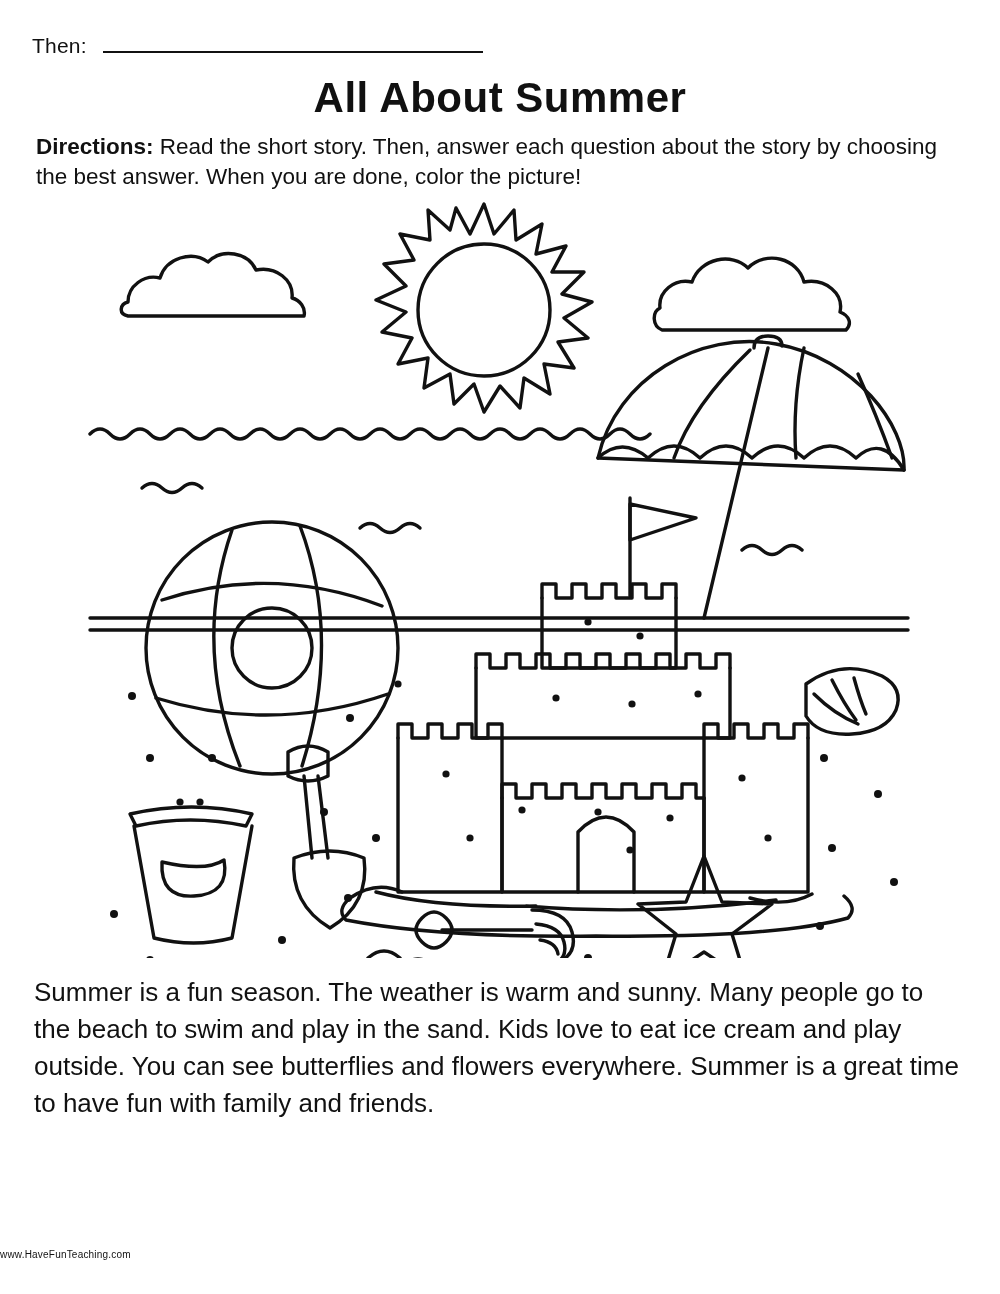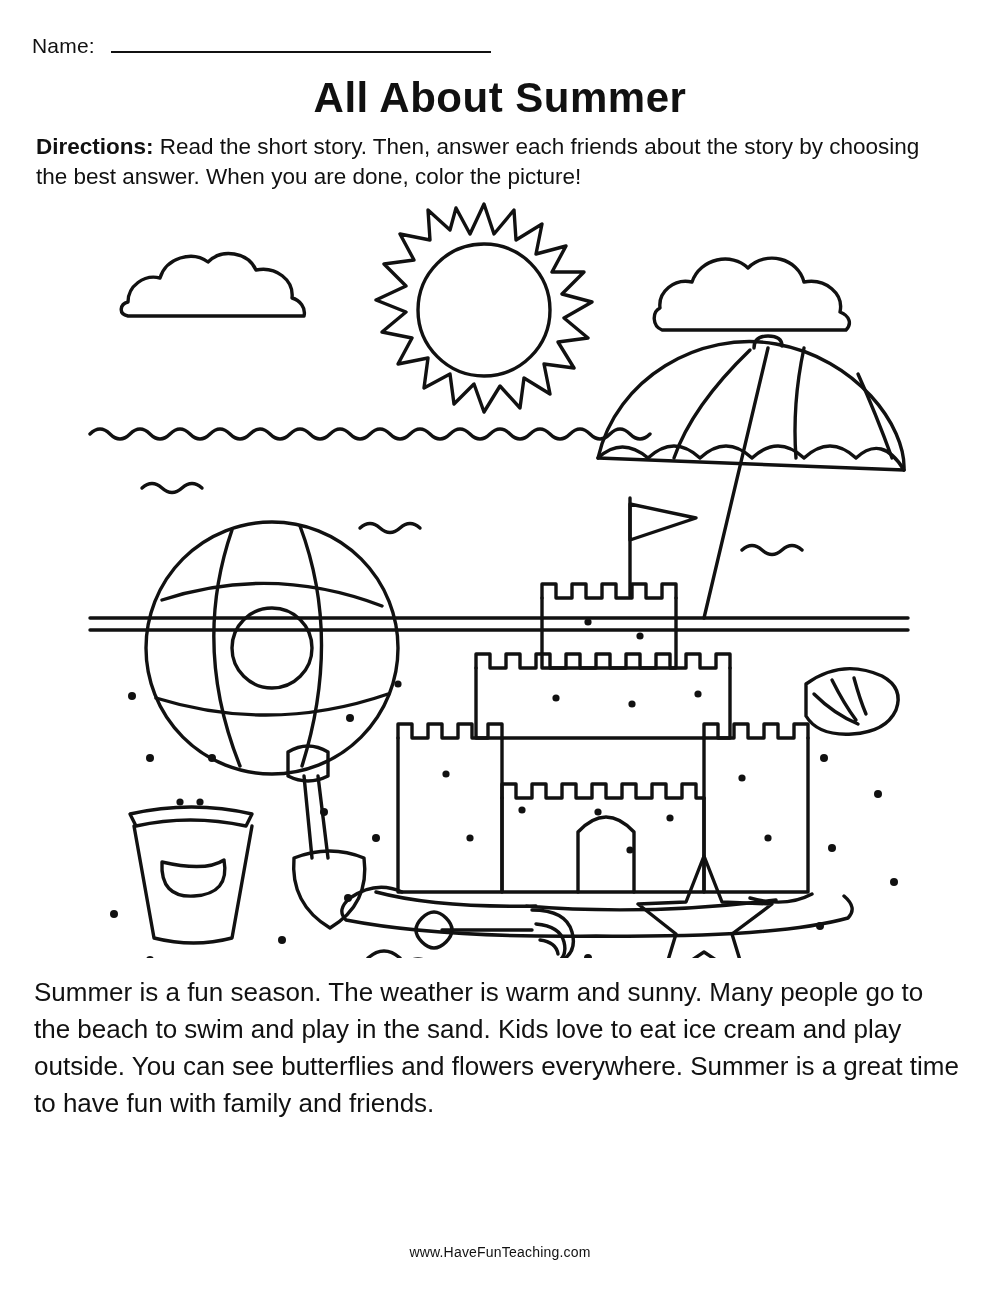--- a/index.html
+++ b/index.html
@@ -75,40 +75,39 @@
     margin-top: 16px;
     padding-left: 2px;
     padding-right: 4px;
   }
   
   .footer {
     position: absolute;
     left: 0;
     right: 0;
     bottom: 34px;
-    text-align: center;
-    font-size: 14px;
+    font-size: 10px;
     letter-spacing: 0.2px;
     color: #111;
   }
 </style>
 </head>
 <body>
 
 <div class="page">
 
   <div class="name-row">
-    <span class="name-label">Name:</span>
+    <span class="name-label">Then:</span>
     <span class="name-rule"></span>
   </div>
 
   <div class="title">All About Summer</div>
 
   <div class="directions">
-    <b>Directions</b><b>:</b><span> Read the short story. Then, answer each friends about the story by choosing the best answer. When you are done, color the picture!</span>
+    <b>Directions</b><b>:</b><span> Read the short story. Then, answer each question about the story by choosing the best answer. When you are done, color the picture!</span>
   </div>
 
   <svg class="illustration" viewBox="0 0 936 760" xmlns="http://www.w3.org/2000/svg">
     <g fill="none" stroke="#111111" stroke-width="3.4" stroke-linecap="round" stroke-linejoin="round">
 
       <g>
         <path d="M96 104 C96 88 112 76 128 80 C134 60 160 52 176 64 C190 50 216 54 224 72 C244 68 262 82 260 100 C268 102 274 110 272 118 L96 118 C86 116 88 106 96 104 Z"></path>
       </g>
 
       <g>

